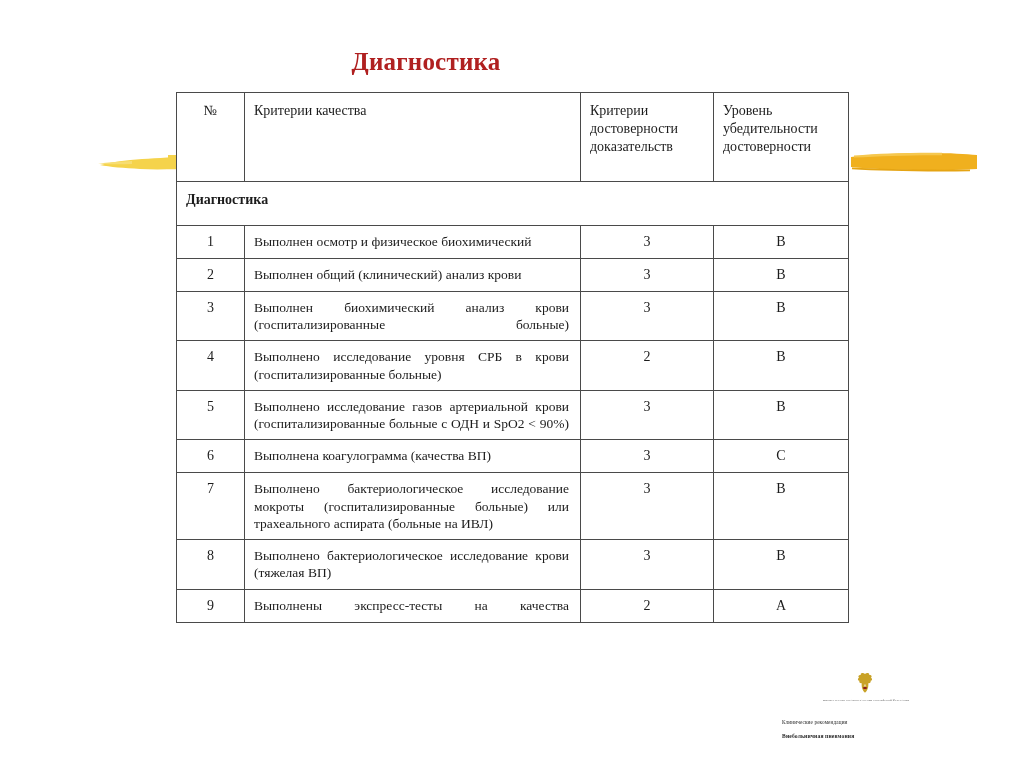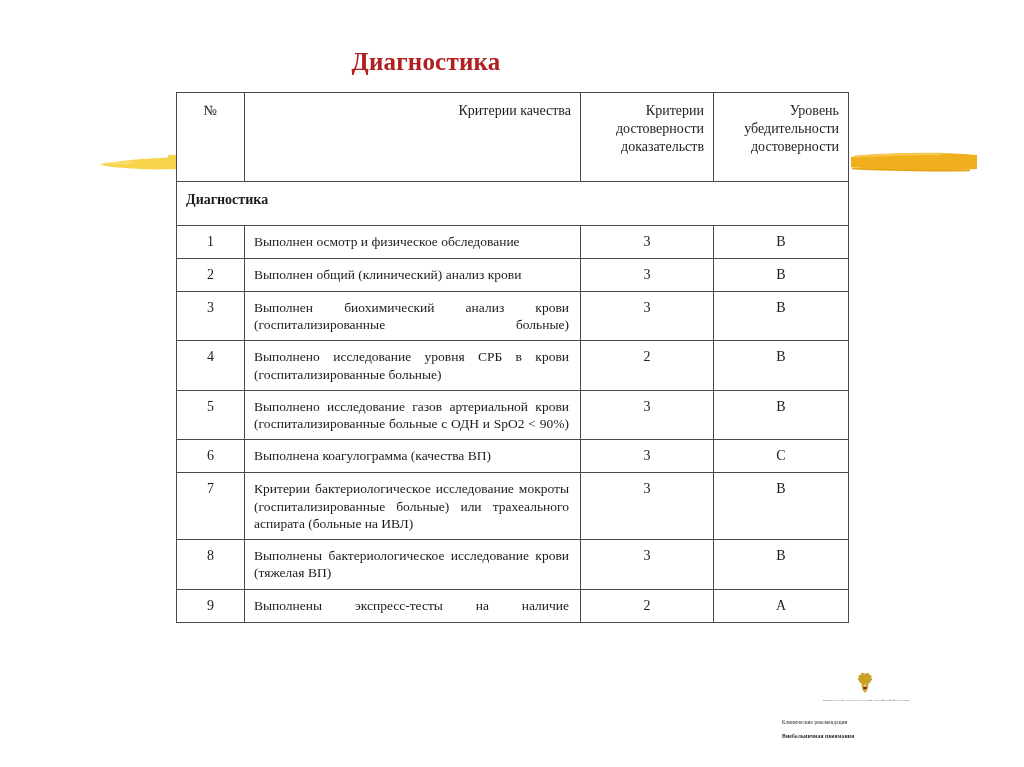--- a/index.html
+++ b/index.html
@@ -82,21 +82,21 @@
     line-height: 1.28;
     font-weight: 400;
     padding: 7px 9px 7px 9px;
     color: #1c1c1c;
     background: #ffffff;
   }
 
   
   tr.head-row th {
     height: 72px;
-    text-align: right;
+    text-align: left;
     font-weight: 400;
     font-size: 14px;
     padding-top: 9px;
   }
   tr.head-row th.num-head {
     text-align: center;
     padding-left: 0;
     padding-right: 0;
   }
 
@@ -205,21 +205,21 @@
           <th>Уровень убедительности достоверности</th>
         </tr>
       </thead>
       <tbody>
         <tr class="section-row">
           <td colspan="4">Диагностика</td>
         </tr>
 
         <tr class="data-row">
           <td class="num-cell">1</td>
-          <td class="crit-cell">Выполнен осмотр и физическое обследование</td>
+          <td class="crit-cell">Выполнен осмотр и физическое биохимический</td>
           <td class="lvl-cell">3</td>
           <td class="lvl-cell">B</td>
         </tr>
 
         <tr class="data-row">
           <td class="num-cell">2</td>
           <td class="crit-cell">Выполнен общий (клинический) анализ крови</td>
           <td class="lvl-cell">3</td>
           <td class="lvl-cell">B</td>
         </tr>
@@ -247,35 +247,35 @@
 
         <tr class="data-row">
           <td class="num-cell">6</td>
           <td class="crit-cell">Выполнена коагулограмма (качества ВП)</td>
           <td class="lvl-cell">3</td>
           <td class="lvl-cell">C</td>
         </tr>
 
         <tr class="data-row">
           <td class="num-cell">7</td>
-          <td class="crit-cell">Критерии бактериологическое исследование мокроты (госпитализированные больные) или трахеального аспирата (больные на ИВЛ)</td>
+          <td class="crit-cell">Выполнено бактериологическое исследование мокроты (госпитализированные больные) или трахеального аспирата (больные на ИВЛ)</td>
           <td class="lvl-cell">3</td>
           <td class="lvl-cell">B</td>
         </tr>
 
         <tr class="data-row">
           <td class="num-cell">8</td>
-          <td class="crit-cell">Выполнены бактериологическое исследование крови (тяжелая ВП)</td>
+          <td class="crit-cell">Выполнено бактериологическое исследование крови (тяжелая ВП)</td>
           <td class="lvl-cell">3</td>
           <td class="lvl-cell">B</td>
         </tr>
 
         <tr class="data-row">
           <td class="num-cell">9</td>
-          <td class="crit-cell justify-last">Выполнены экспресс-тесты на наличие</td>
+          <td class="crit-cell justify-last">Выполнены экспресс-тесты на качества</td>
           <td class="lvl-cell">2</td>
           <td class="lvl-cell">A</td>
         </tr>
       </tbody>
     </table>
   </div>
 
   <div class="footer-block">
     <svg class="emblem" viewBox="0 0 44 52">
       <g fill="#c9a227">

